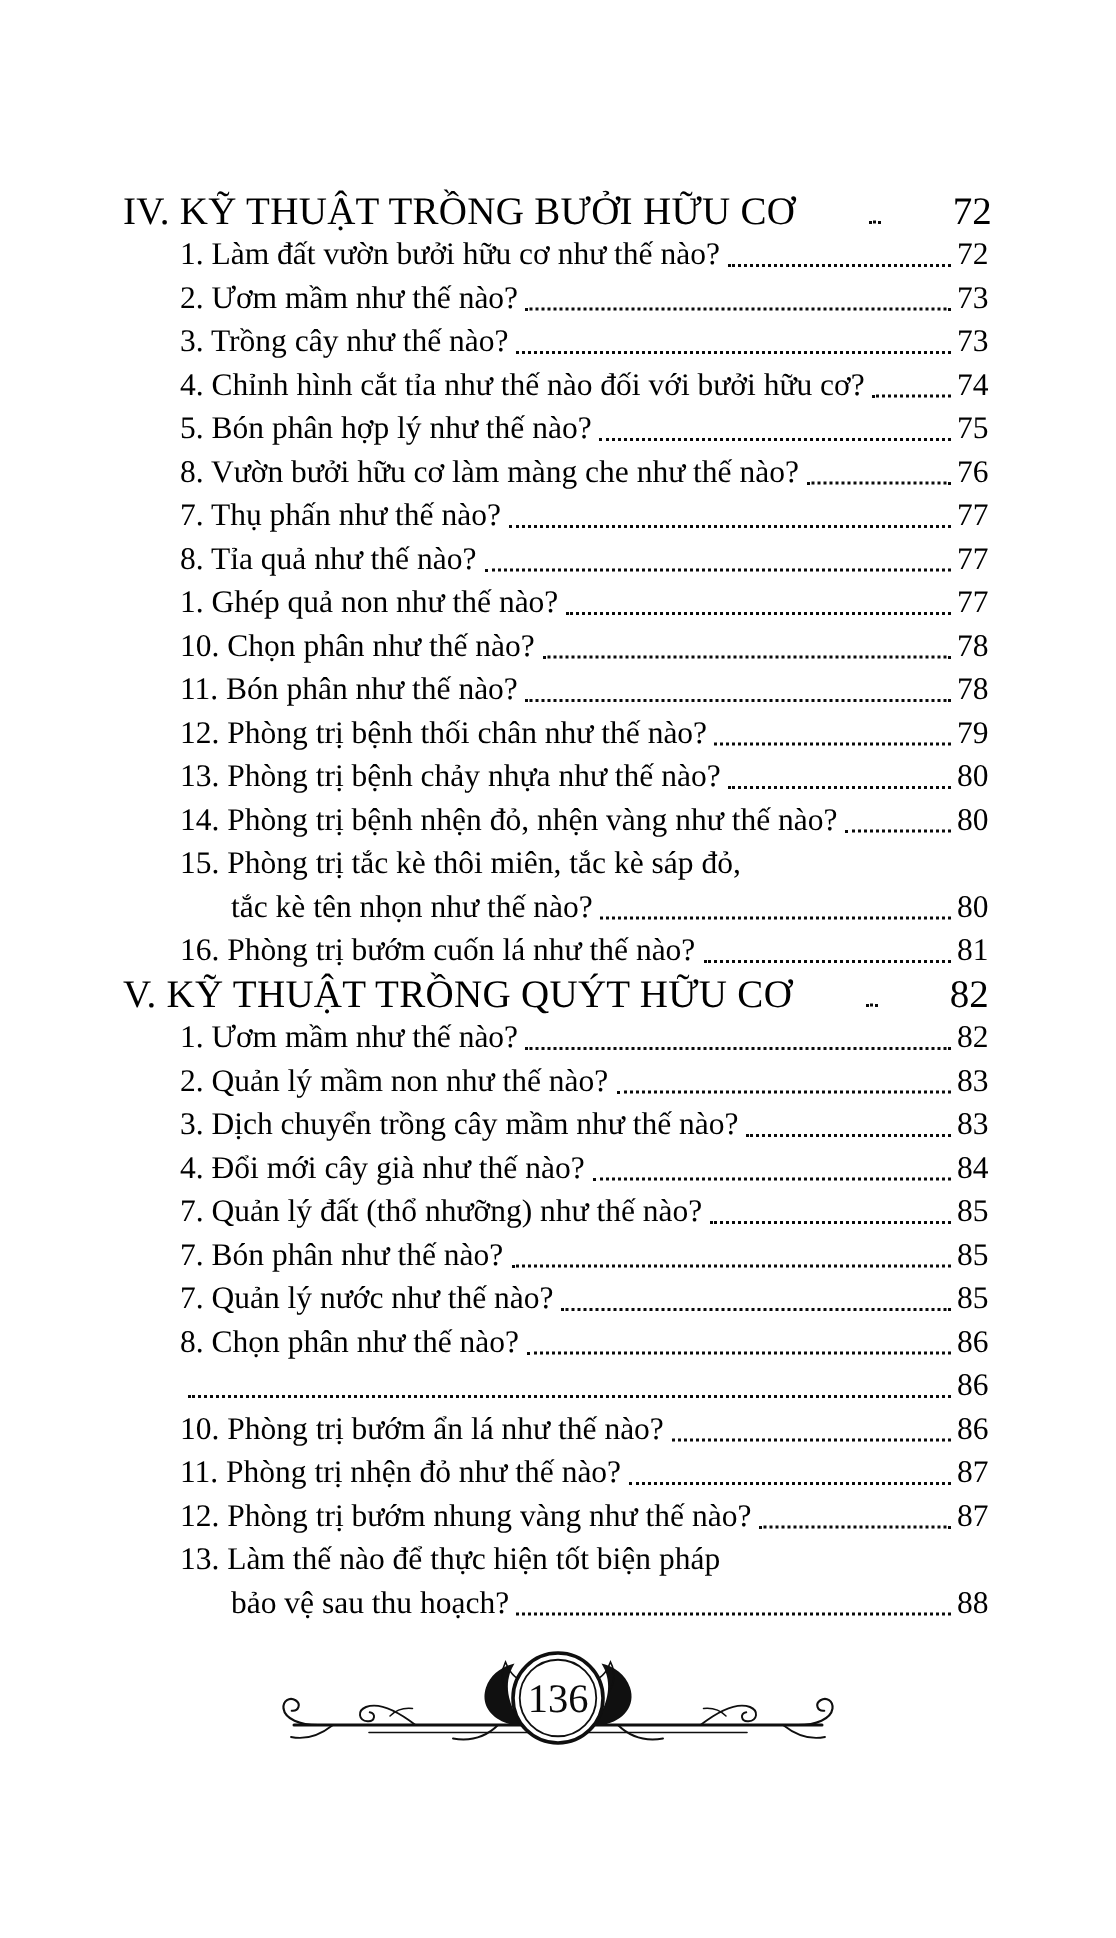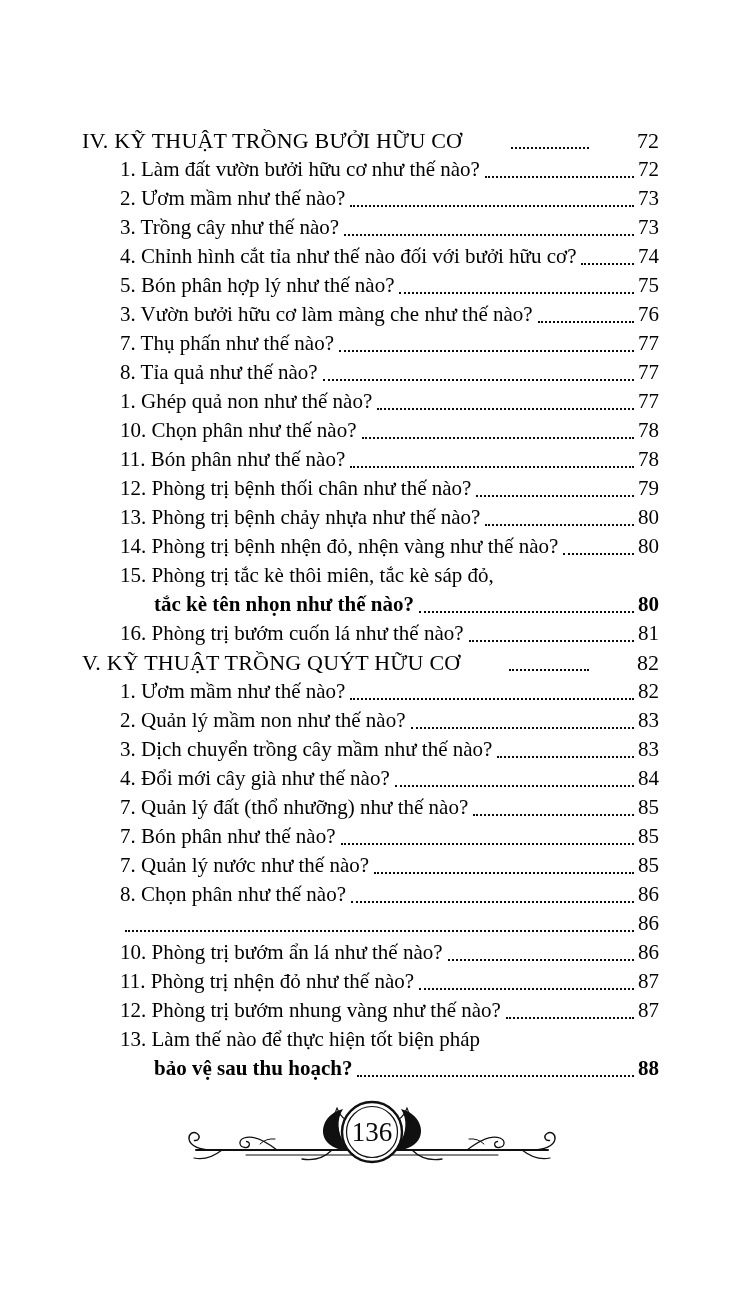--- a/index.html
+++ b/index.html
@@ -23,24 +23,24 @@
     width: 577px;
   }
   .toc-section + .toc-section { }
   .toc-row {
     display: flex;
     align-items: baseline;
     font-size: 21px;
     line-height: 29px;
     white-space: nowrap;
   }
-  .heading-row { font-size: 22px; gap: 44px; }
+  .heading-row { font-size: 26px; gap: 44px; }
   .heading-label { letter-spacing: 0.2px; }
   .indent-1 { padding-left: 38px; }
-  .indent-2 { padding-left: 72px; font-weight: bold; }
+  .indent-2 { padding-left: 72px; }
   .label { flex: 0 0 auto; }
   .leader {
     flex: 1 1 auto;
     min-width: 8px;
     align-self: flex-end;
     border-bottom: 2.4px dotted #0a0a0a;
     margin: 0 4px 6px 5px;
     height: 0;
   }
   .pagenum { flex: 0 0 auto; }
@@ -89,21 +89,21 @@
           <span class="label">4. Chỉnh hình cắt tỉa như thế nào đối với bưởi hữu cơ?</span>
           <span class="leader"></span>
           <span class="pagenum">74</span>
         </div>
         <div class="toc-row item-row indent-1">
           <span class="label">5. Bón phân hợp lý như thế nào?</span>
           <span class="leader"></span>
           <span class="pagenum">75</span>
         </div>
         <div class="toc-row item-row indent-1">
-          <span class="label">3. Vườn bưởi hữu cơ làm màng che như thế nào?</span>
+          <span class="label">8. Vườn bưởi hữu cơ làm màng che như thế nào?</span>
           <span class="leader"></span>
           <span class="pagenum">76</span>
         </div>
         <div class="toc-row item-row indent-1">
           <span class="label">7. Thụ phấn như thế nào?</span>
           <span class="leader"></span>
           <span class="pagenum">77</span>
         </div>
         <div class="toc-row item-row indent-1">
           <span class="label">8. Tỉa quả như thế nào?</span>

